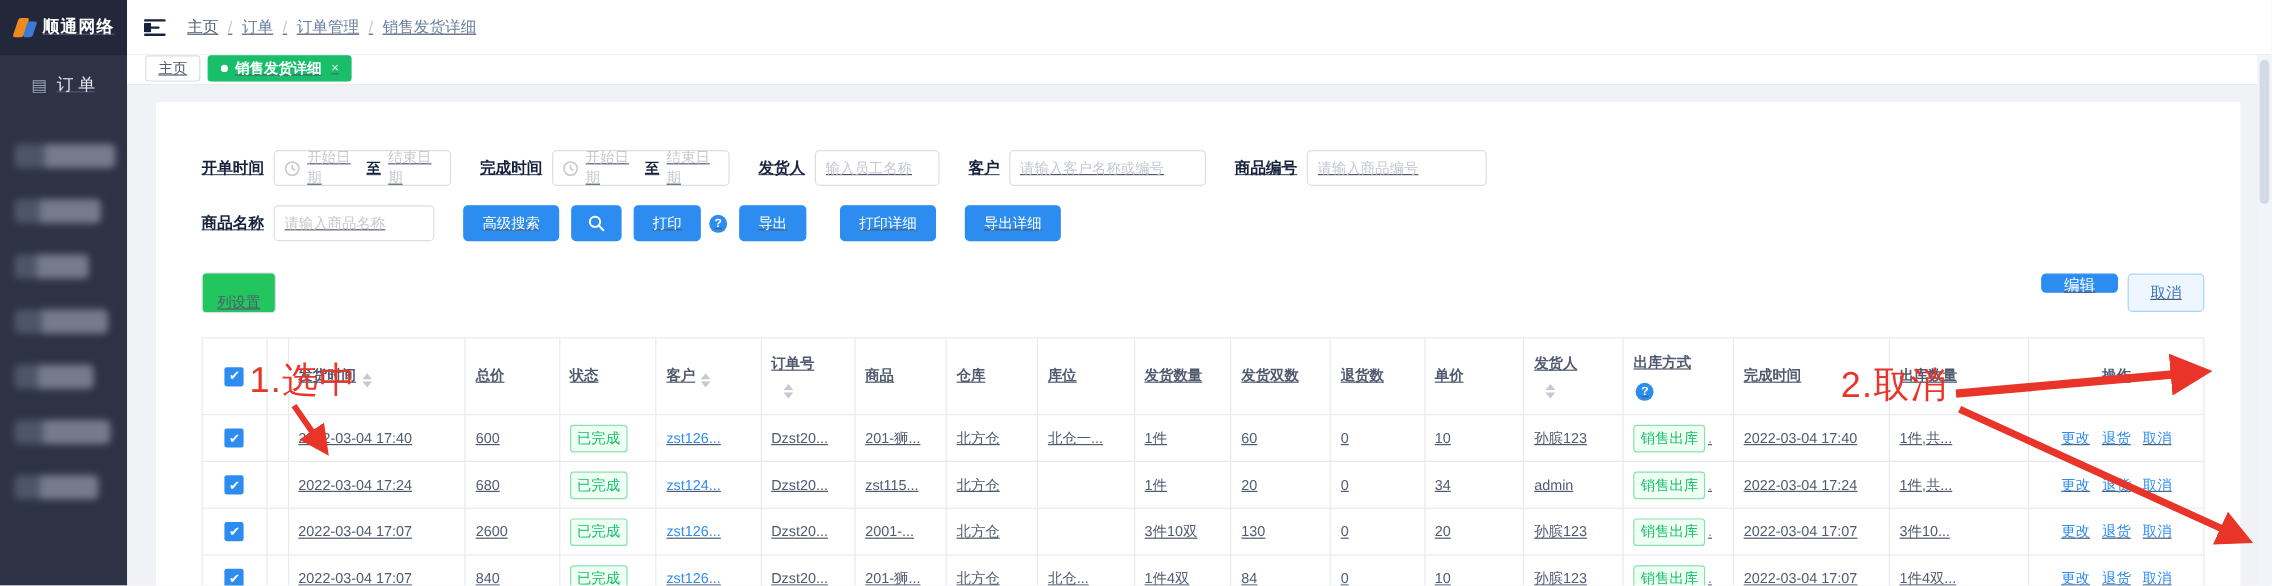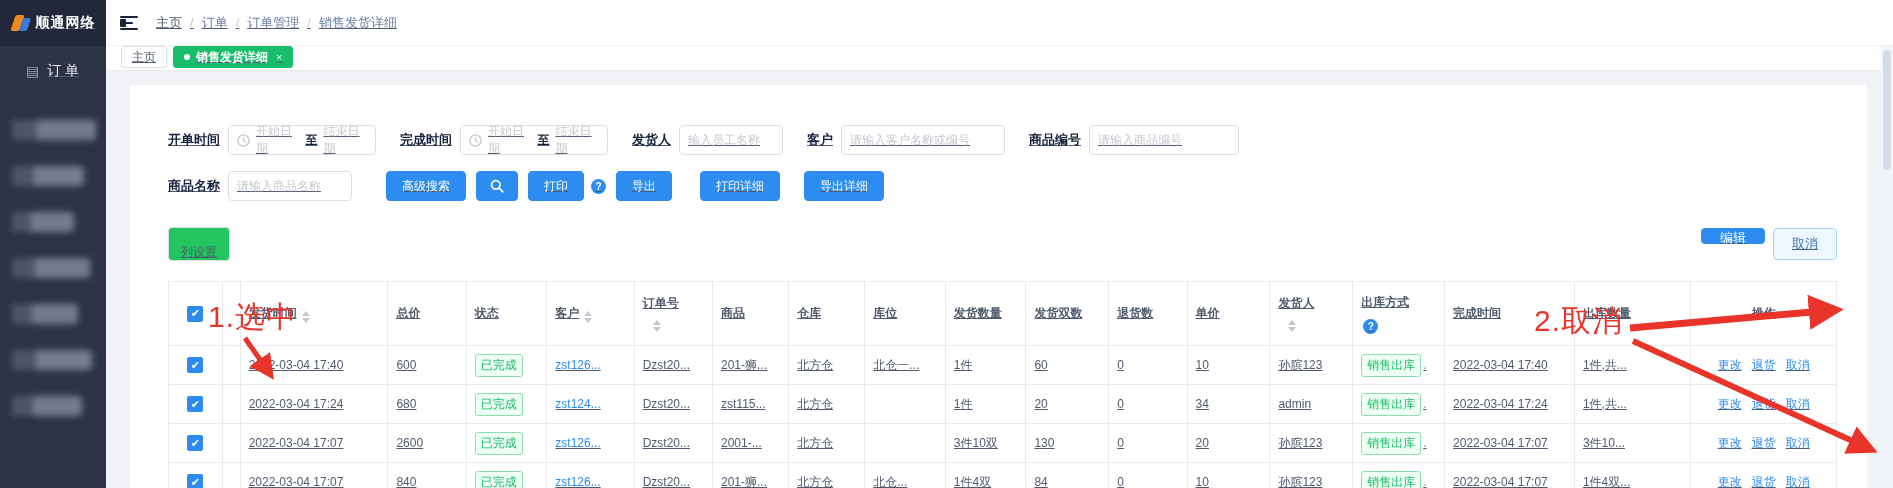--- a/index.html
+++ b/index.html
@@ -52,21 +52,21 @@
   
   .frow { display:flex; align-items:center; margin-bottom:16px; }
   .flabel { font-weight:bold; color:#17233d; font-size:13px; margin-right:8px; white-space:nowrap; }
   .fgroup { display:flex; align-items:center; margin-right:24px; }
   .daterange { display:flex; align-items:center; gap:6px; width:148px; height:30px; border:1px solid #dcdee2; border-radius:4px; padding:0 8px; background:#fff; cursor:text; }
   .daterange .ph { color:#c5c8ce; font-size:12px; }
   .daterange .zhi { color:#17233d; font-weight:bold; font-size:12px; }
   .clock { width:13px; height:13px; flex:0 0 13px; }
   .txt-input { height:30px; border:1px solid #dcdee2; border-radius:4px; padding:0 8px; font-size:12px; color:#515a6e; font-family:inherit; }
   .txt-input::placeholder { color:#c5c8ce; }
-  .w100 { width:104px; } .w164 { width:164px; } .w150 { width:150px; } .w124 { width:124px; }
+  .w100 { width:104px; } .w164 { width:164px; } .w150 { width:150px; } .w124 { width:134px; }
 
   .btn-blue { height:30px; padding:0 15px; background:#2d8cf0; border:1px solid #2d8cf0; color:#fff; border-radius:4px; font-size:12px; cursor:pointer; font-family:inherit; display:inline-flex; align-items:center; justify-content:center; }
   .btn-gap { margin-left:10px; }
   .btn-icon { padding:0 13px; }
   .qmark { width:15px; height:15px; border-radius:50%; background:#2d8cf0; color:#fff; font-size:10px; font-weight:bold; display:inline-flex; align-items:center; justify-content:center; margin-left:7px; }
 
   
   .toolbar { display:flex; align-items:center; margin:26px 0 20px; }
   .btn-plain { height:16px; padding:16px 12px; background:#22c55e; border:1px solid #dcdee2; border-radius:4px; color:#515a6e; font-size:12px; cursor:pointer; font-family:inherit; }
   .toolbar-right { margin-left:auto; display:flex; gap:8px; }
@@ -195,21 +195,21 @@
           <div class="fgroup">
               <input class="txt-input w150" data-name="product-code-input" placeholder="请输入商品编号" style="">
             </div>
         </div>
 
         <div class="frow" data-name="filter-row-2">
           <span class="flabel" data-name="filter-label-product-name">商品名称</span>
           <div class="fgroup">
               <input class="txt-input w124" data-name="product-name-input" placeholder="请输入商品名称" style="">
             </div>
-          <button class="btn-blue" style="margin-left:10px" data-name="advanced-search-button">高级搜索</button>
+          <button class="btn-blue" style="" data-name="advanced-search-button">高级搜索</button>
           <button class="btn-blue btn-icon btn-gap" data-name="search-button">
               <svg width="14" height="14" viewBox="0 0 18 18" data-name="search-icon">
                 <circle cx="7.5" cy="7.5" r="5.5" fill="none" stroke="#fff" stroke-width="2.2"></circle>
                 <line x1="11.8" y1="11.8" x2="16.5" y2="16.5" stroke="#fff" stroke-width="2.2" stroke-linecap="round"></line>
               </svg>
             </button>
           <button class="btn-blue btn-gap" data-name="print-button">打印</button>
           <span class="qmark" data-name="print-help-icon">?</span>
           <button class="btn-blue btn-gap" data-name="export-button">导出</button>
           <button class="btn-blue" style="margin-left:28px" data-name="print-detail-button">打印详细</button>

